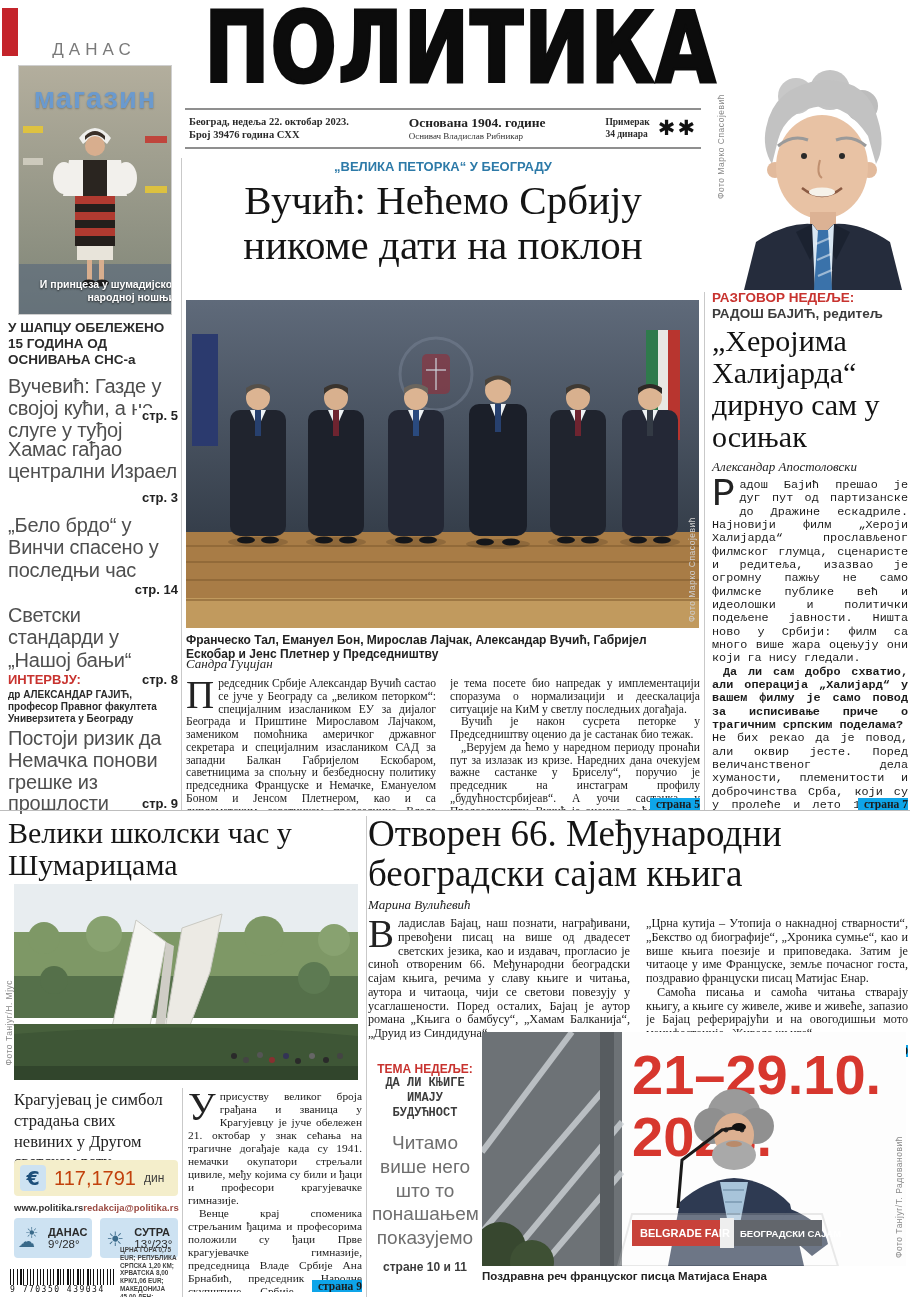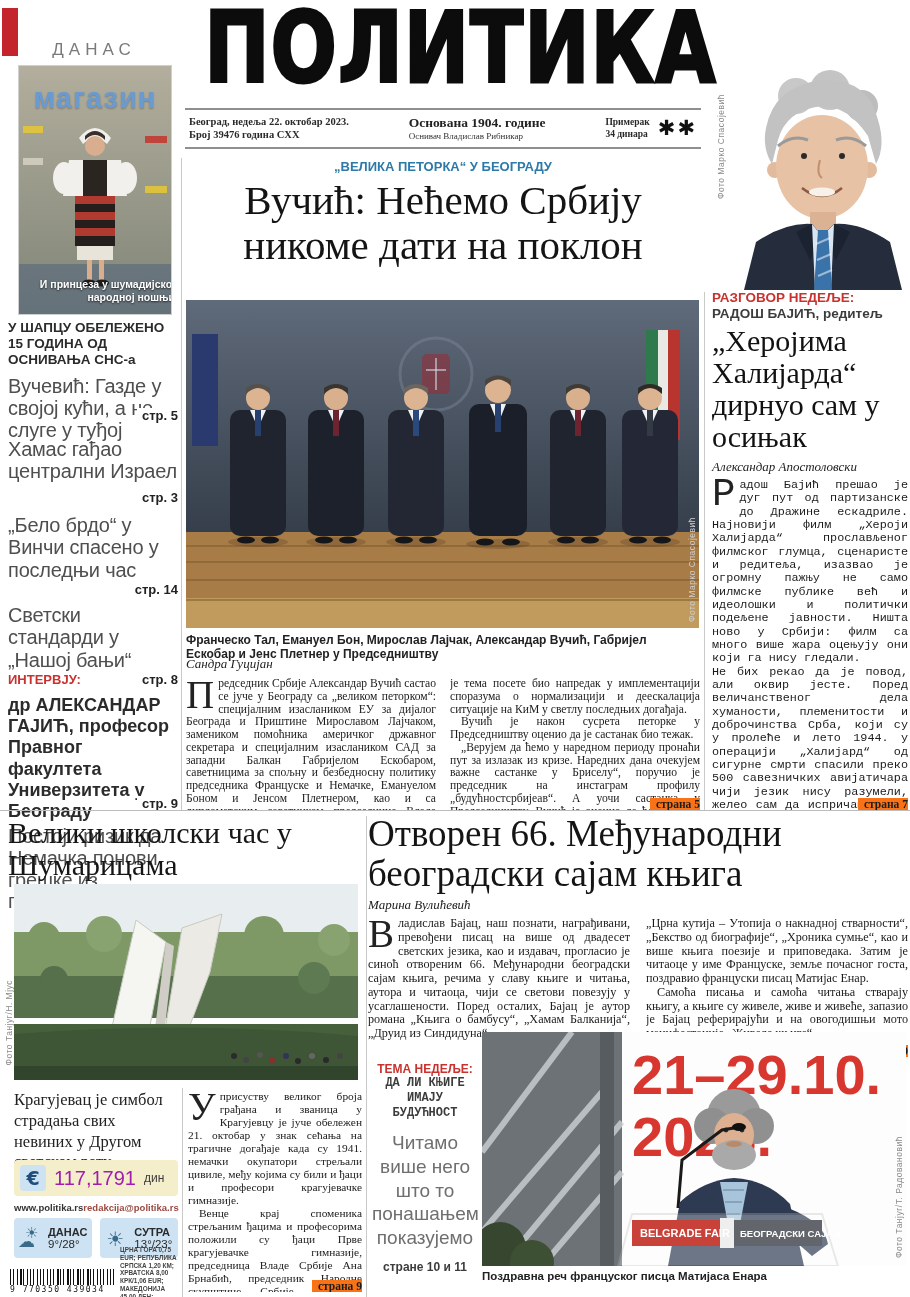--- a/index.html
+++ b/index.html
@@ -40,30 +40,30 @@
   .vcred{position:absolute;writing-mode:vertical-rl;transform:rotate(180deg);font-family:"Liberation Sans",sans-serif;
       font-size:8.5px;color:#8a8a8a;letter-spacing:.5px;}
   .photo-caption{left:186px;top:633px;width:513px;font-size:12px;font-weight:bold;color:#222;font-family:"Liberation Sans",sans-serif;}
   .byline{font-style:italic;font-size:13px;color:#222;}
   .lead-byline{left:186px;top:656px;}
   .artcols{left:186px;top:678px;width:514px;height:132px;display:flex;gap:14px;}
   .artcol{position:relative;flex:1;overflow:hidden;}
   .body p{margin:0;font-size:11.6px;line-height:1.1;text-align:justify;color:#1b1b1b;}
   .body p.ind{text-indent:11px;}
   .dropcap::first-letter{float:left;font-size:39px;line-height:31px;padding:1px 4px 0 0;color:#222;}
-  .pref{position:absolute;right:0;bottom:0;background:#f97316;font-weight:bold;font-size:11.5px;padding-left:6px;}
+  .pref{position:absolute;right:0;bottom:0;background:#0ea5e9;font-weight:bold;font-size:11.5px;padding-left:6px;}
   
   .side{font-family:"Liberation Sans",sans-serif;}
   .side-item{position:absolute;left:8px;width:170px;}
   .side-hdr{font-size:13.5px;font-weight:bold;color:#2b2b2b;line-height:1.2;margin-bottom:6px;}
   .side-hl{font-size:20px;color:#4f4f4f;line-height:1.12;letter-spacing:-.2px;}
   .side-page{position:absolute;right:0;bottom:1px;font-size:13px;font-weight:bold;color:#222;background:#fff;padding-left:5px;}
   .side-page-line{text-align:right;font-size:13px;font-weight:bold;color:#222;margin-top:1px;}
   .red-label{color:#c8332f;font-weight:bold;font-size:13px;}
-  .intv-person{font-size:18px;font-weight:bold;color:#2b2b2b;line-height:1.18;margin:8px 0 4px 0;}
+  .intv-person{font-size:10px;font-weight:bold;color:#2b2b2b;line-height:1.18;margin:2px 0 4px 0;}
   
   .wk{left:712px;width:196px;}
   .wk-label{top:290px;font-size:13.5px;font-weight:bold;color:#c8332f;font-family:"Liberation Sans",sans-serif;}
   .wk-person{top:306px;font-size:13.5px;font-weight:bold;color:#3c3c3c;font-family:"Liberation Sans",sans-serif;}
   .wk-headline{top:325px;font-size:30px;line-height:1.07;color:#111;}
   .wk-byline{top:459px;}
   .wk-body{top:479px;height:331px;overflow:hidden;}
   .wk-body p{font-size:11.8px;line-height:1.13;font-family:Liberation Mono, monospace;}
   .wk-q{font-weight:bold;}
   .portrait{left:726px;top:64px;width:182px;height:226px;}
@@ -71,21 +71,21 @@
   .sum-headline{left:8px;top:817px;width:352px;font-size:30px;line-height:1.08;color:#161616;}
   .sum-photo{left:14px;top:884px;width:344px;height:196px;overflow:hidden;}
   .krag-col{left:188px;top:1090px;width:174px;height:202px;}
   .krag-col p{font-size:11.4px;line-height:1.14;}
   .sub-col{left:14px;top:1090px;width:164px;}
   .sub-headline{font-size:16.5px;line-height:1.26;color:#222;}
   .euro-box{position:absolute;left:14px;top:1160px;width:164px;height:36px;background:#f4eecb;border-radius:4px;
       display:flex;align-items:center;gap:8px;padding:0 6px;box-sizing:border-box;}
   .euro-chip{width:26px;height:26px;background:#cde2f2;border-radius:4px;display:flex;align-items:center;justify-content:center;
       font-size:19px;font-weight:bold;color:#1d4f7a;font-family:"DejaVu Sans",sans-serif;}
-  .euro-rate{font-size:20px;color:#a21caf;font-family:"Liberation Sans",sans-serif;}
+  .euro-rate{font-size:20px;color:#c2410c;font-family:"Liberation Sans",sans-serif;}
   .euro-unit{font-size:12px;color:#3a3a3a;font-family:"Liberation Sans",sans-serif;}
   .webrow{position:absolute;left:14px;top:1202px;width:164px;display:flex;justify-content:space-between;
       font-family:"Liberation Sans",sans-serif;font-size:9.5px;font-weight:bold;}
   .webrow .w1{color:#333;}
   .webrow .w2{color:#9a4a42;}
   .weather{position:absolute;left:14px;top:1218px;width:164px;display:flex;gap:8px;font-family:"Liberation Sans",sans-serif;}
   .wbox{flex:1;height:40px;background:#cde2f2;border-radius:4px;display:flex;align-items:center;gap:5px;padding:0 5px;box-sizing:border-box;}
   .wicon{position:relative;width:24px;height:26px;}
   .wicon .sun{position:absolute;left:6px;top:-1px;font-size:15px;color:#3a6a8a;}
   .wicon .cloud{position:absolute;left:-1px;top:6px;font-size:17px;color:#3a6a8a;}
@@ -343,20 +343,21 @@
       <span class="side-page">стр. 9</span>
     </div>
   </div>
 
   <div class="abs wk wk-label">РАЗГОВОР НЕДЕЉЕ:</div>
   <div class="abs wk wk-person">РАДОШ БАЈИЋ, редитељ</div>
   <div class="abs wk wk-headline serif">„Херојима Халијарда“ дирнуо сам у осињак</div>
   <div class="abs wk byline wk-byline">Александар Апостоловски</div>
   <div class="abs wk wk-body body" style="position:absolute;">
     <p class="dropcap">Радош Бајић прешао је дуг пут од партизанске до Дражине ескадриле. Најновији филм „Хероји Халијарда“ прослављеног филмског глумца, сценаристе и редитеља, изазвао је огромну пажњу не само филмске публике већ и идеолошки и политички подељене јавности. Ништа ново у Србији: филм са много више жара оцењују они који га нису гледали.</p>
+    <p class="wk-q ind">Да ли сам добро схватио, али операција „Халијард“ у вашем филму је само повод за исписивање приче о трагичним српским поделама?</p>
     <p>Не бих рекао да је повод, али оквир јесте. Поред величанственог дела хуманости, племенитости и доброчинства Срба, који су у пролеће и лето 1944. у операцији „Халијард“ од сигурне смрти спасили преко 500 савезничких авијатичара чији језик нису разумели, желео сам да испричам причу о катарзичним и братоубилачким поделама које су током Другог светског рата располутиле српски народ. Уз снажну поруку да се таква несрећа више никада не понови.</p>
     <span class="pref">страна 7</span>
   </div>
 
   <div class="vline" style="left:181px;top:158px;height:652px;"></div>
   <div class="vline" style="left:704px;top:292px;height:518px;"></div>
   <div class="hline" style="left:0;top:810px;width:910px;"></div>
   <div class="vline" style="left:366px;top:816px;height:481px;"></div>
   <div class="vline" style="left:182px;top:1088px;height:209px;"></div>
 

